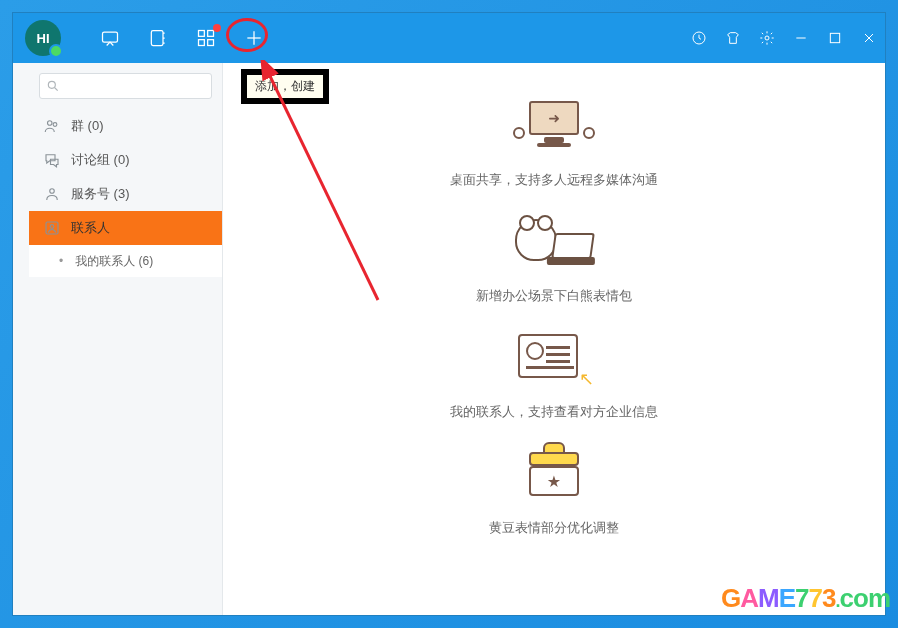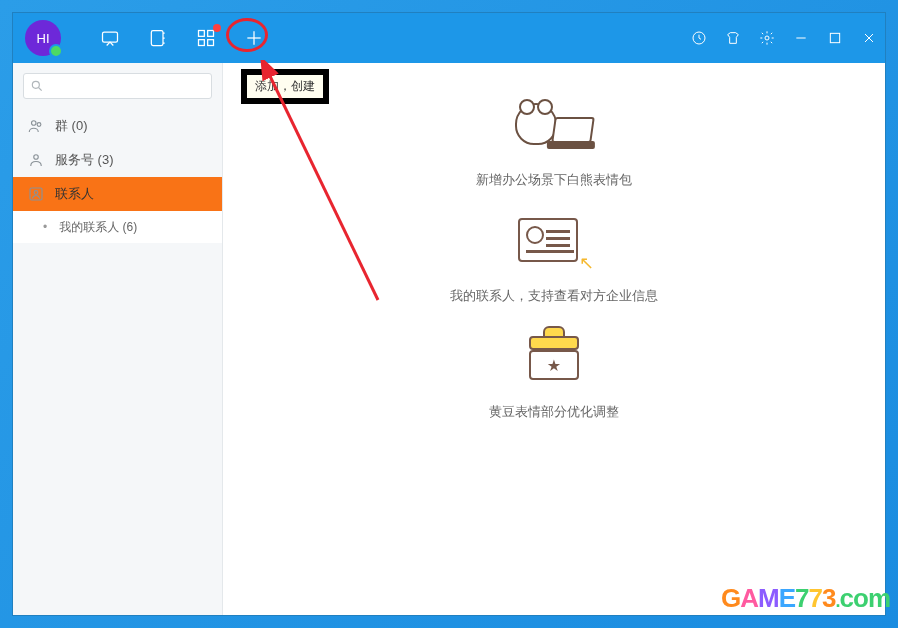--- a/index.html
+++ b/index.html
@@ -1,29 +1,29 @@
 <!DOCTYPE html>
 <html><head>
 <meta charset="utf-8">
 <style>
 * { margin: 0; padding: 0; box-sizing: border-box; font-family: "Microsoft YaHei", sans-serif; }
 body { width: 898px; height: 628px; background: linear-gradient(135deg, #2b9de8, #1a8ce0); position: relative; overflow: hidden; }
 .window { position: absolute; top: 12px; left: 12px; right: 12px; bottom: 12px; background: #fff; border: 1px solid #2080c0; display: flex; flex-direction: column; }
 .titlebar { height: 50px; background: #1d97e8; display: flex; align-items: center; padding: 0 8px; position: relative; }
-.logo { width: 36px; height: 36px; background: #6d28d9; border-radius: 50%; display: flex; align-items: center; justify-content: center; color: #fff; font-size: 13px; font-weight: normal; position: relative; margin-left: 4px; }
+.logo { width: 36px; height: 36px; background: #0f766e; border-radius: 50%; display: flex; align-items: center; justify-content: center; color: #fff; font-size: 13px; font-weight: bold; position: relative; margin-left: 4px; }
 .logo::after { content: ""; position: absolute; right: -2px; bottom: -2px; width: 10px; height: 10px; background: #4cd964; border: 2px solid #1d97e8; border-radius: 50%; }
 .tb-icons { display: flex; gap: 26px; margin-left: 38px; align-items: center; }
 .tb-icon { width: 22px; height: 22px; color: #fff; display: flex; align-items: center; justify-content: center; cursor: pointer; position: relative; }
 .tb-icon svg { width: 20px; height: 20px; stroke: #fff; fill: none; stroke-width: 1.5; }
 .badge { position: absolute; top: -3px; right: -4px; width: 8px; height: 8px; background: #ff4040; border-radius: 50%; }
 .win-controls { position: absolute; right: 6px; top: 0; height: 50px; display: flex; align-items: center; gap: 14px; }
 .win-ctrl { width: 20px; height: 20px; color: #fff; display: flex; align-items: center; justify-content: center; cursor: pointer; }
 .win-ctrl svg { width: 16px; height: 16px; stroke: #fff; fill: none; stroke-width: 1.5; }
 .body-area { flex: 1; display: flex; background: #fff; }
-.sidebar { width: 210px; background: #f5f7f9; border-right: 1px solid #e4e8eb; display: flex; flex-direction: column; }
+.sidebar { width: 210px; background: #f5f7f9; border-right: 1px solid #e4e8eb; display: flex; flex-direction: column; padding-left: 16px; }
 .search-wrap { padding: 10px; }
 .search { width: 100%; height: 26px; border: 1px solid #d8dde1; border-radius: 3px; background: #fff; padding: 0 8px 0 26px; font-size: 12px; color: #555; outline: none; }
 .search-wrap { position: relative; }
 .search-wrap svg { position: absolute; left: 17px; top: 16px; width: 14px; height: 14px; stroke: #b0b6ba; fill: none; stroke-width: 2; }
 .nav-item { display: flex; align-items: center; height: 34px; padding: 0 14px; font-size: 13px; color: #555; cursor: pointer; gap: 10px; }
 .nav-item svg { width: 18px; height: 18px; stroke: #8a9298; fill: none; stroke-width: 1.5; }
 .nav-item.active { background: #f97316; color: #333; }
 .sub-item { display: flex; align-items: center; height: 32px; padding: 0 14px 0 30px; font-size: 12px; color: #666; cursor: pointer; gap: 8px; background: #fff; }
 .sub-item::before { content: "•"; color: #999; margin-right: 4px; }
 .main { flex: 1; display: flex; flex-direction: column; align-items: center; padding-top: 30px; gap: 20px; overflow: hidden; position: relative; }
@@ -158,39 +158,58 @@
       <div class="nav-item">
         <svg viewBox="0 0 24 24">
             <circle cx="9" cy="8" r="3"></circle>
             <circle cx="16" cy="10" r="2.5"></circle>
             <path d="M3 20c0-3 3-5 6-5s6 2 6 5"></path>
           </svg>
         <span>群 (0)</span>
       </div>
       <div class="nav-item">
         <svg viewBox="0 0 24 24">
+            <path d="M4 5h12v8H9l-4 3v-3H4z"></path>
+            <path d="M10 11h10v7h-2v3l-4-3h-4z"></path>
+          </svg>
+        <span>讨论组 (0)</span>
+      </div>
+      <div class="nav-item">
+        <svg viewBox="0 0 24 24">
             <circle cx="12" cy="8" r="3"></circle>
             <path d="M5 20c0-4 3-6 7-6s7 2 7 6"></path>
           </svg>
         <span>服务号 (3)</span>
       </div>
       <div class="nav-item active">
         <svg viewBox="0 0 24 24">
             <rect x="4" y="4" width="16" height="16" rx="2"></rect>
             <circle cx="12" cy="10" r="2.5"></circle>
             <path d="M7 18c1-3 3-4 5-4s4 1 5 4"></path>
           </svg>
         <span>联系人</span>
       </div>
       <div class="sub-item">
         <span>我的联系人 (6)</span>
       </div>
     </div>
 
     <div class="main">
+      <div class="feature">
+        <div class="feature-img">
+            <div class="illu1">
+              <div class="screen"></div>
+              <div class="stand"></div>
+              <div class="base"></div>
+              <div class="p p1"></div>
+              <div class="p p2"></div>
+            </div>
+          </div>
+        <div class="feature-text">桌面共享，支持多人远程多媒体沟通</div>
+      </div>
       <div class="feature">
         <div class="feature-img">
             <div class="illu2">
               <div class="bear"></div>
               <div class="lap"></div>
             </div>
           </div>
         <div class="feature-text">新增办公场景下白熊表情包</div>
       </div>
       <div class="feature">

